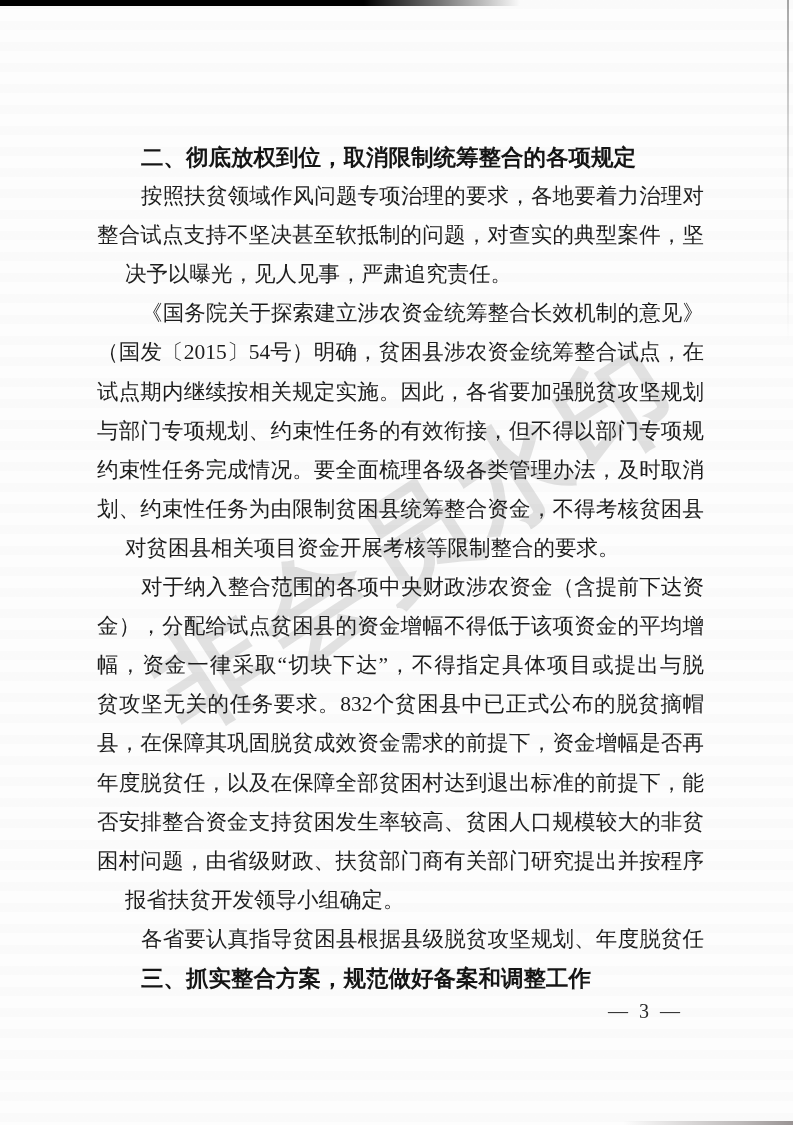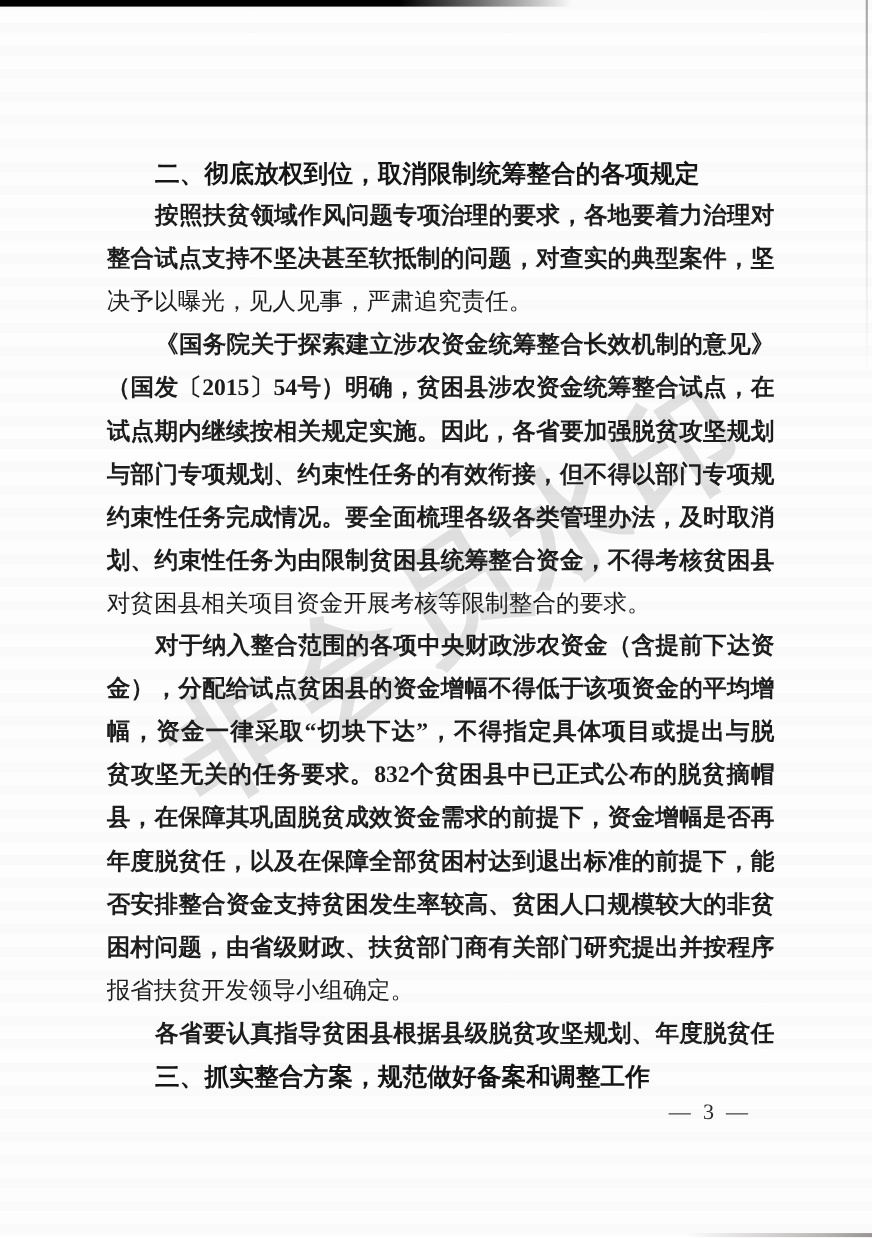--- a/index.html
+++ b/index.html
@@ -73,25 +73,25 @@
   .doc-line {
     height: 39.1px;
     line-height: 39.1px;
     font-size: 21.5px;
     color: #1d1d1d;
     overflow: hidden;
   }
   .doc-line.body.fill {
     text-align: justify;
     text-align-last: justify;
-    font-weight: bold;
   }
   .doc-line.body.last {
     text-align: left;
     text-align-last: left;
+    margin-left: 28px;
   }
   .doc-line.indent {
     text-indent: 44px;
   }
   .doc-line.heading {
     font-family: "Liberation Sans", "DejaVu Sans", sans-serif;
     font-weight: 700;
     font-size: 22.5px;
     color: #151515;
     text-indent: 44px;

